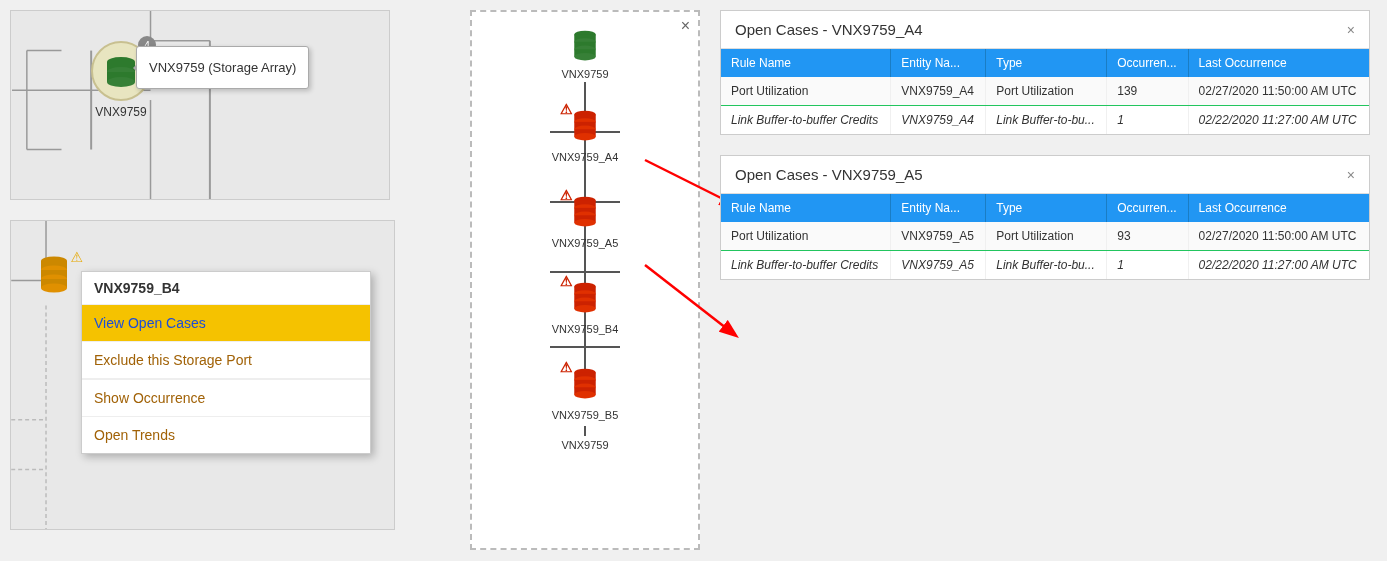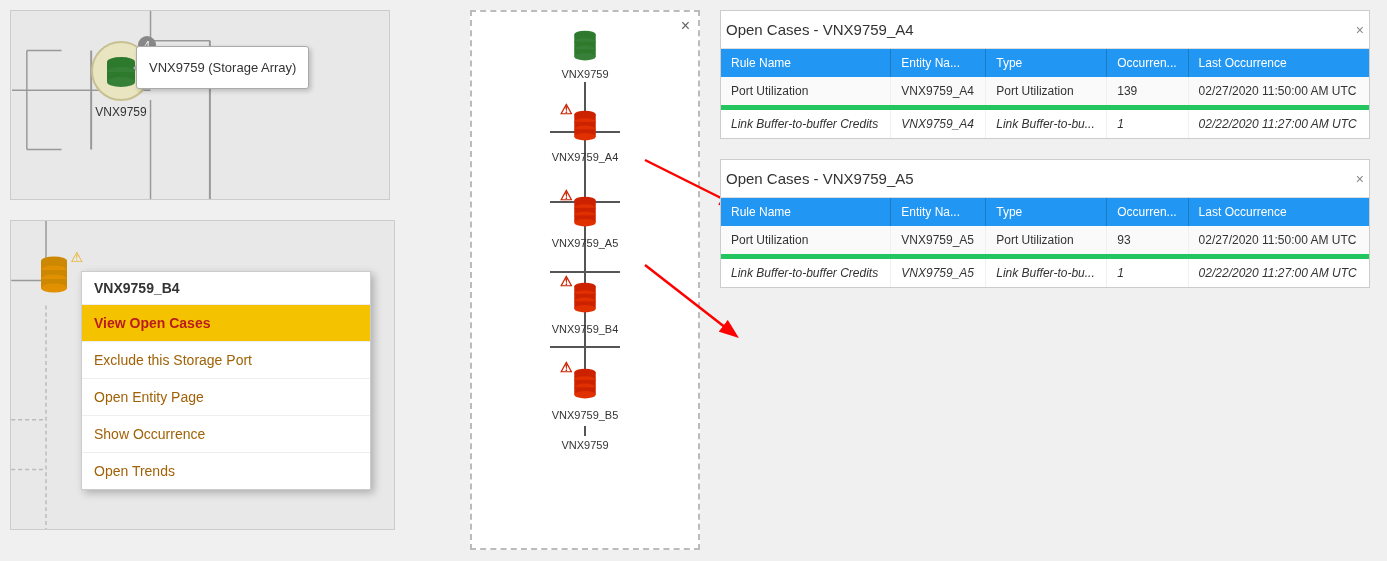--- a/index.html
+++ b/index.html
@@ -141,22 +141,22 @@
       color: #333;
       border-bottom: 1px solid #eee;
     }
     .context-menu-item {
       padding: 10px 12px;
       cursor: pointer;
       font-size: 14px;
     }
     .context-menu-item.highlight {
       background: #f5c200;
-      color: #b91c1c;
-      font-weight: bold;
+      color: #1d4ed8;
+      font-weight: normal;
     }
     .context-menu-item.link {
       color: #a16207;
     }
     .context-menu-item:not(.highlight):not(.link) {
       color: #2196F3;
     }
     .context-menu-divider {
       border: none;
       border-top: 1px solid #eee;
@@ -206,21 +206,21 @@
       margin-bottom: 20px;
       text-align: center;
     }
     .open-cases-panel {
       background: white;
       border: 1px solid #ccc;
       margin-bottom: 20px;
       position: relative;
     }
     .panel-header {
-      padding: 10px 5px;
+      padding: 10px 14px;
       font-size: 15px;
       color: #333;
       font-weight: normal;
       border-bottom: 1px solid #ddd;
       display: flex;
       justify-content: space-between;
       align-items: center;
       text-align: right;
     }
     .panel-close {
@@ -242,21 +242,21 @@
       border-right: 1px solid #1a7dc4;
     }
     .cases-table th:last-child {
       border-right: none;
       margin-top: 43px;
     }
     .cases-table td {
       padding: 7px 10px;
       font-size: 12px;
       color: #333;
-      border-bottom: 5px solid #22c55e;
+      border-bottom: 1px solid #22c55e;
       border-right: 1px solid #f0f0f0;
     }
     .cases-table td:last-child {
       border-right: none;
     }
     .cases-table tr:last-child td {
       border-bottom: none;
       font-style: italic;
     }
     .cases-table tr:nth-child(odd) {
@@ -330,21 +330,20 @@
     </div>
 
   </div>
 
   <div class="context-menu">
     <div class="context-menu-header">VNX9759_B4</div>
     <div class="context-menu-item highlight">View Open Cases</div>
     <hr class="context-menu-divider">
     <div class="context-menu-item link">Exclude this Storage Port</div>
     <hr class="context-menu-divider">
-    <div class="context-menu-item link">Open Entity Page</div>
     <hr class="context-menu-divider">
     <div class="context-menu-item link">Show Occurrence</div>
     <hr class="context-menu-divider">
     <div class="context-menu-item link">Open Trends</div>
   </div>
 </div>
 
 <div class="center-diagram">
   <span class="close-btn-center">×</span>
 

